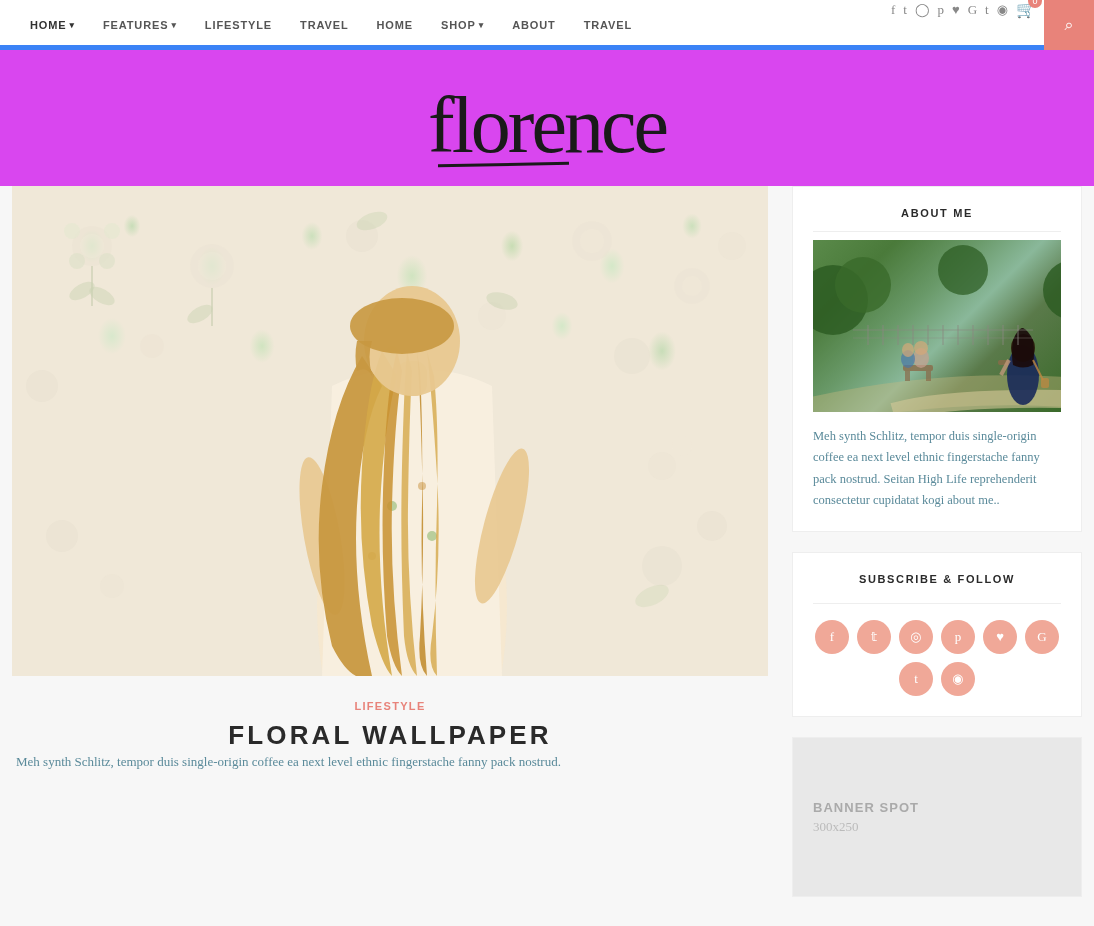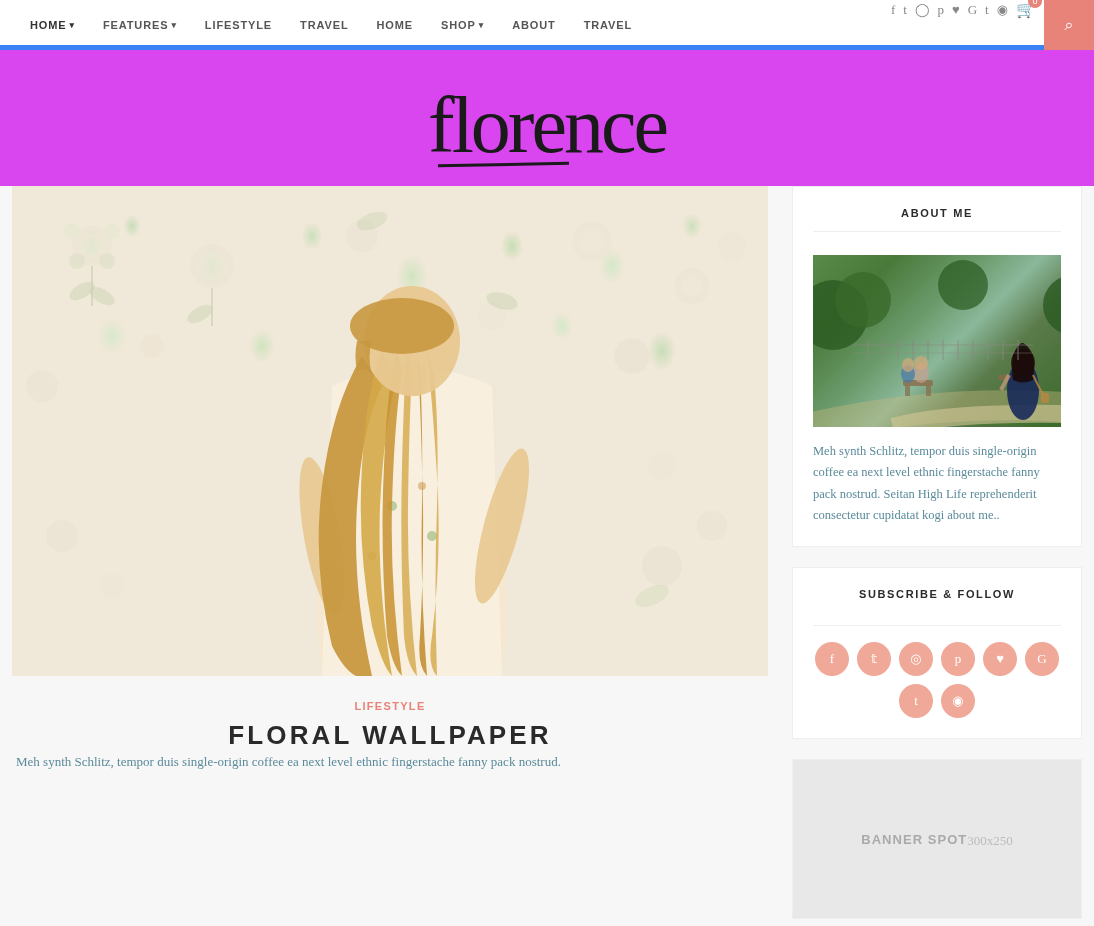--- a/index.html
+++ b/index.html
@@ -180,21 +180,21 @@
     .sidebar-section-title {
       font-family: Arial, sans-serif;
       font-size: 11px;
       font-weight: 700;
       letter-spacing: 0.15em;
       color: #2a2a2a;
       text-align: center;
       text-transform: uppercase;
       border-bottom: 1px solid #eee;
       padding-bottom: 12px;
-      margin-bottom: 23px;
+      margin-bottom: 8px;
     }
     .about-image {
       width: 100%;
       height: 172px;
       background: linear-gradient(135deg, #4a7a3a 0%, #5a8a4a 30%, #6a9a5a 50%, #3a6a8a 70%, #4a7a9a 100%);
       margin-bottom: 14px;
       position: relative;
       overflow: hidden;
     }
     .about-image-inner {
@@ -210,21 +210,21 @@
 
     .subscribe-title {
       font-family: Arial, sans-serif;
       font-size: 11px;
       font-weight: 700;
       letter-spacing: 0.15em;
       color: #2a2a2a;
       text-align: center;
       text-transform: uppercase;
       border-bottom: 1px solid #eee;
-      padding-bottom: 25px;
+      padding-bottom: 18px;
       margin-bottom: 16px;
     }
     .social-icons-row {
       display: flex;
       justify-content: center;
       gap: 8px;
       flex-wrap: wrap;
     }
     .social-circle {
       width: 34px;
@@ -236,22 +236,21 @@
       justify-content: center;
       color: #fff;
       font-size: 13px;
       cursor: pointer;
     }
 
     .banner-spot {
       background: #e8e8e8;
       height: 160px;
       display: flex;
-      flex-direction: row;
-      align-items: center;
+      flex-direction: column;
       justify-content: center;
     }
     .banner-label {
       font-family: Arial, sans-serif;
       font-size: 13px;
       font-weight: 600;
       color: #aaa;
       letter-spacing: 0.08em;
       text-transform: uppercase;
     }

